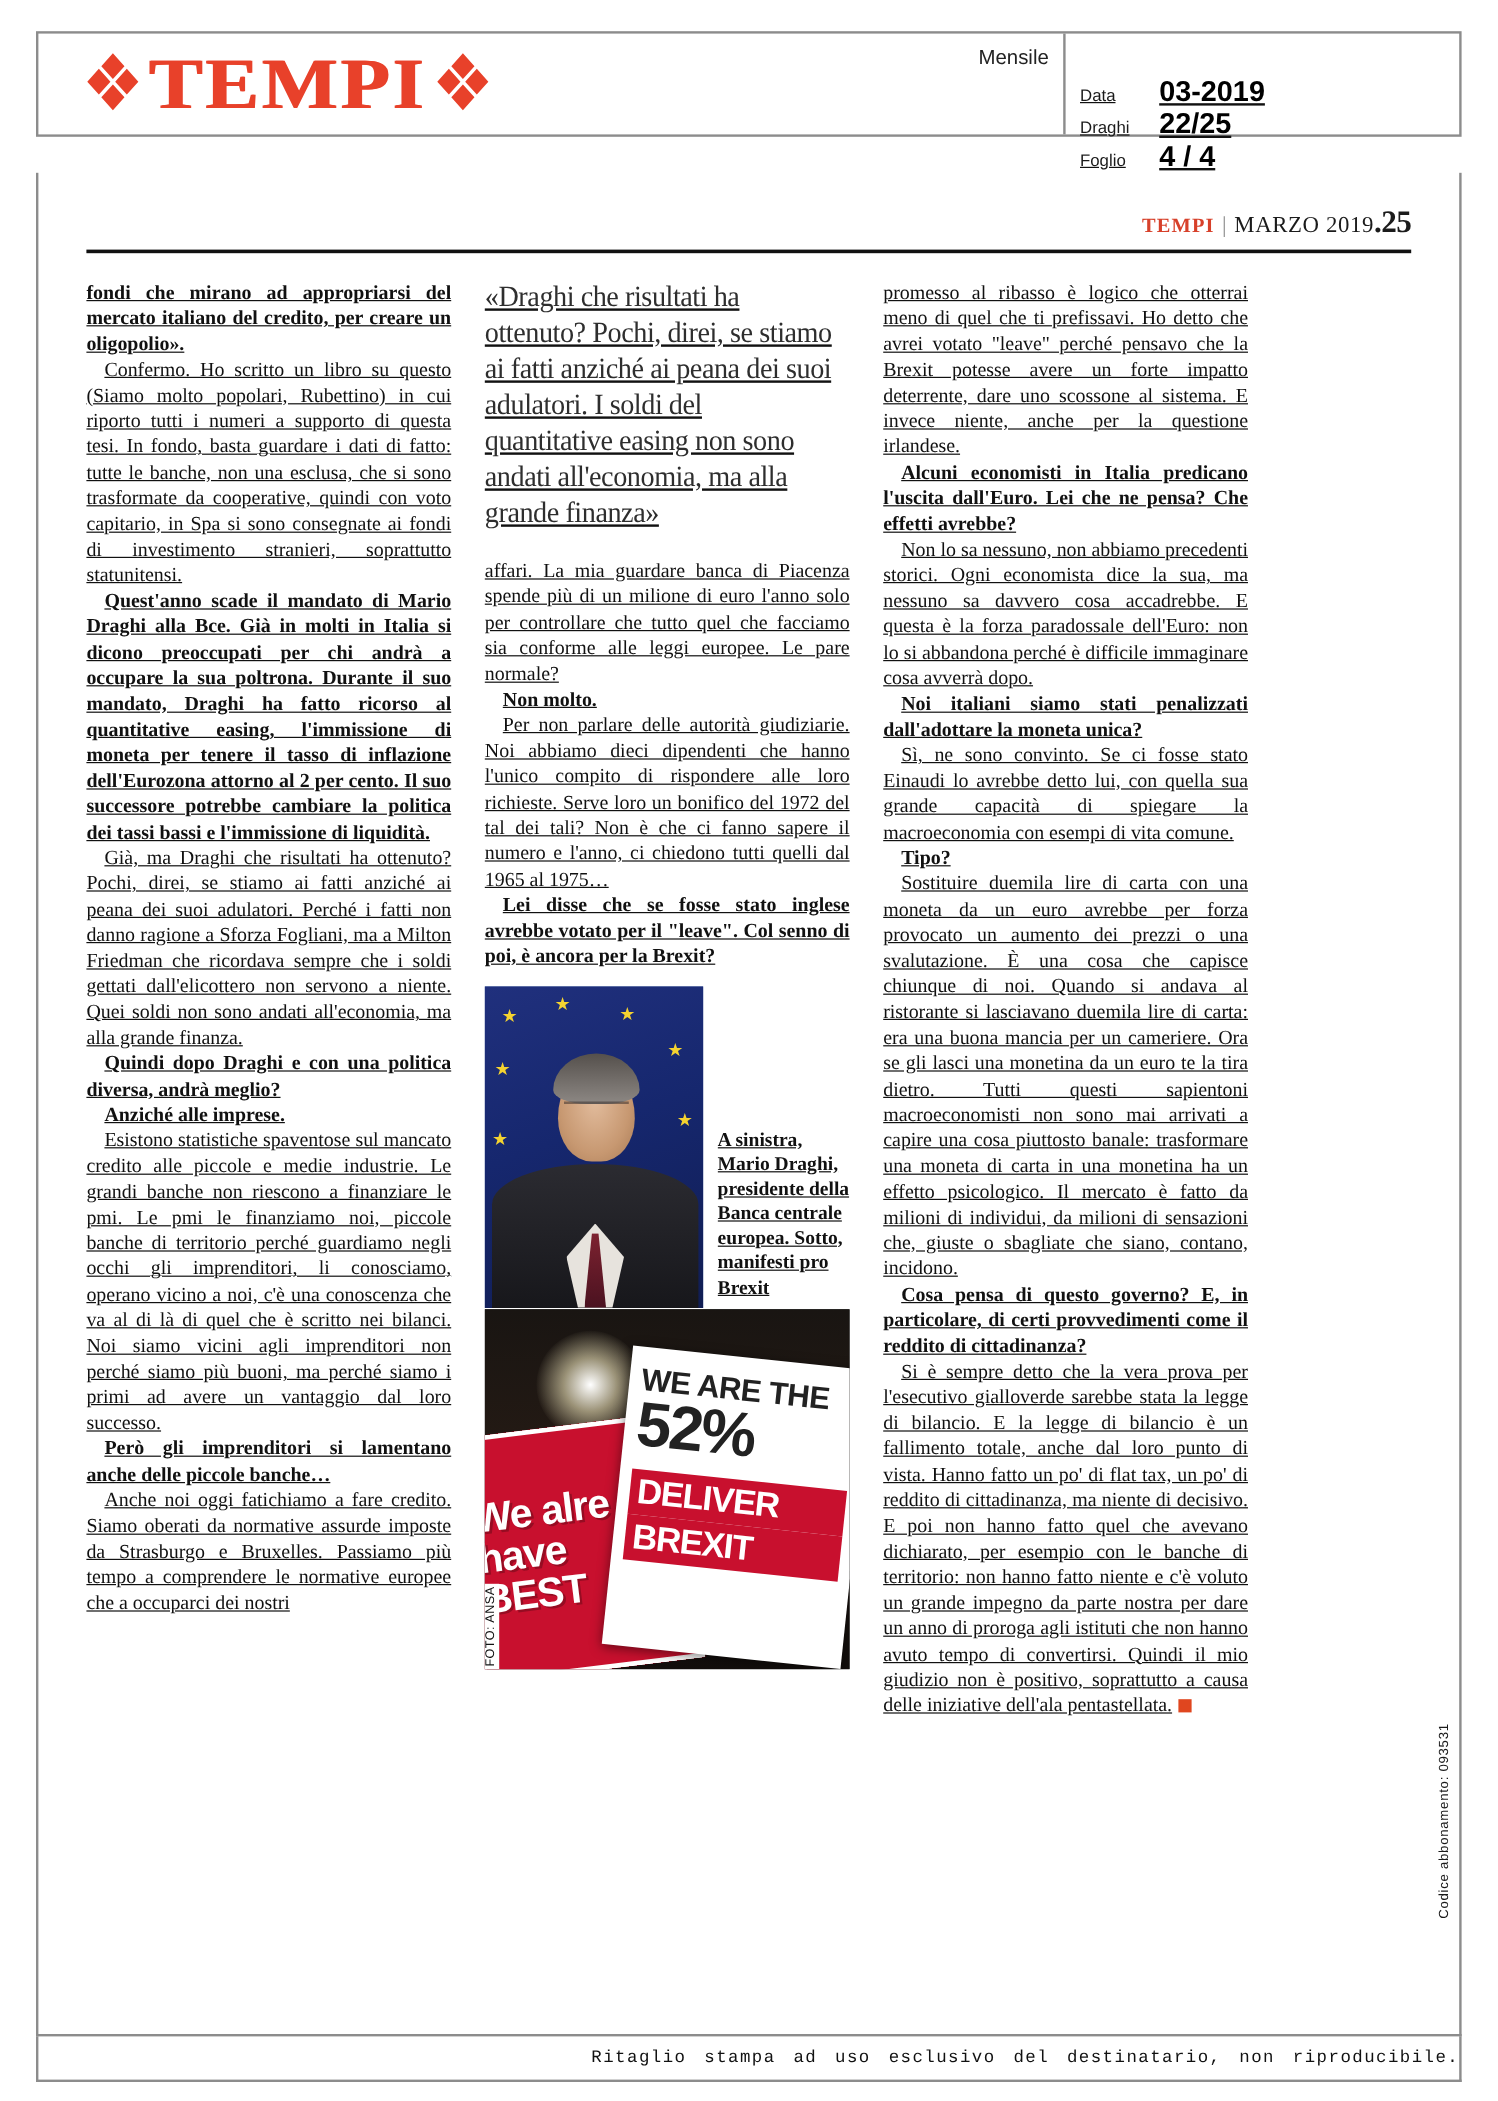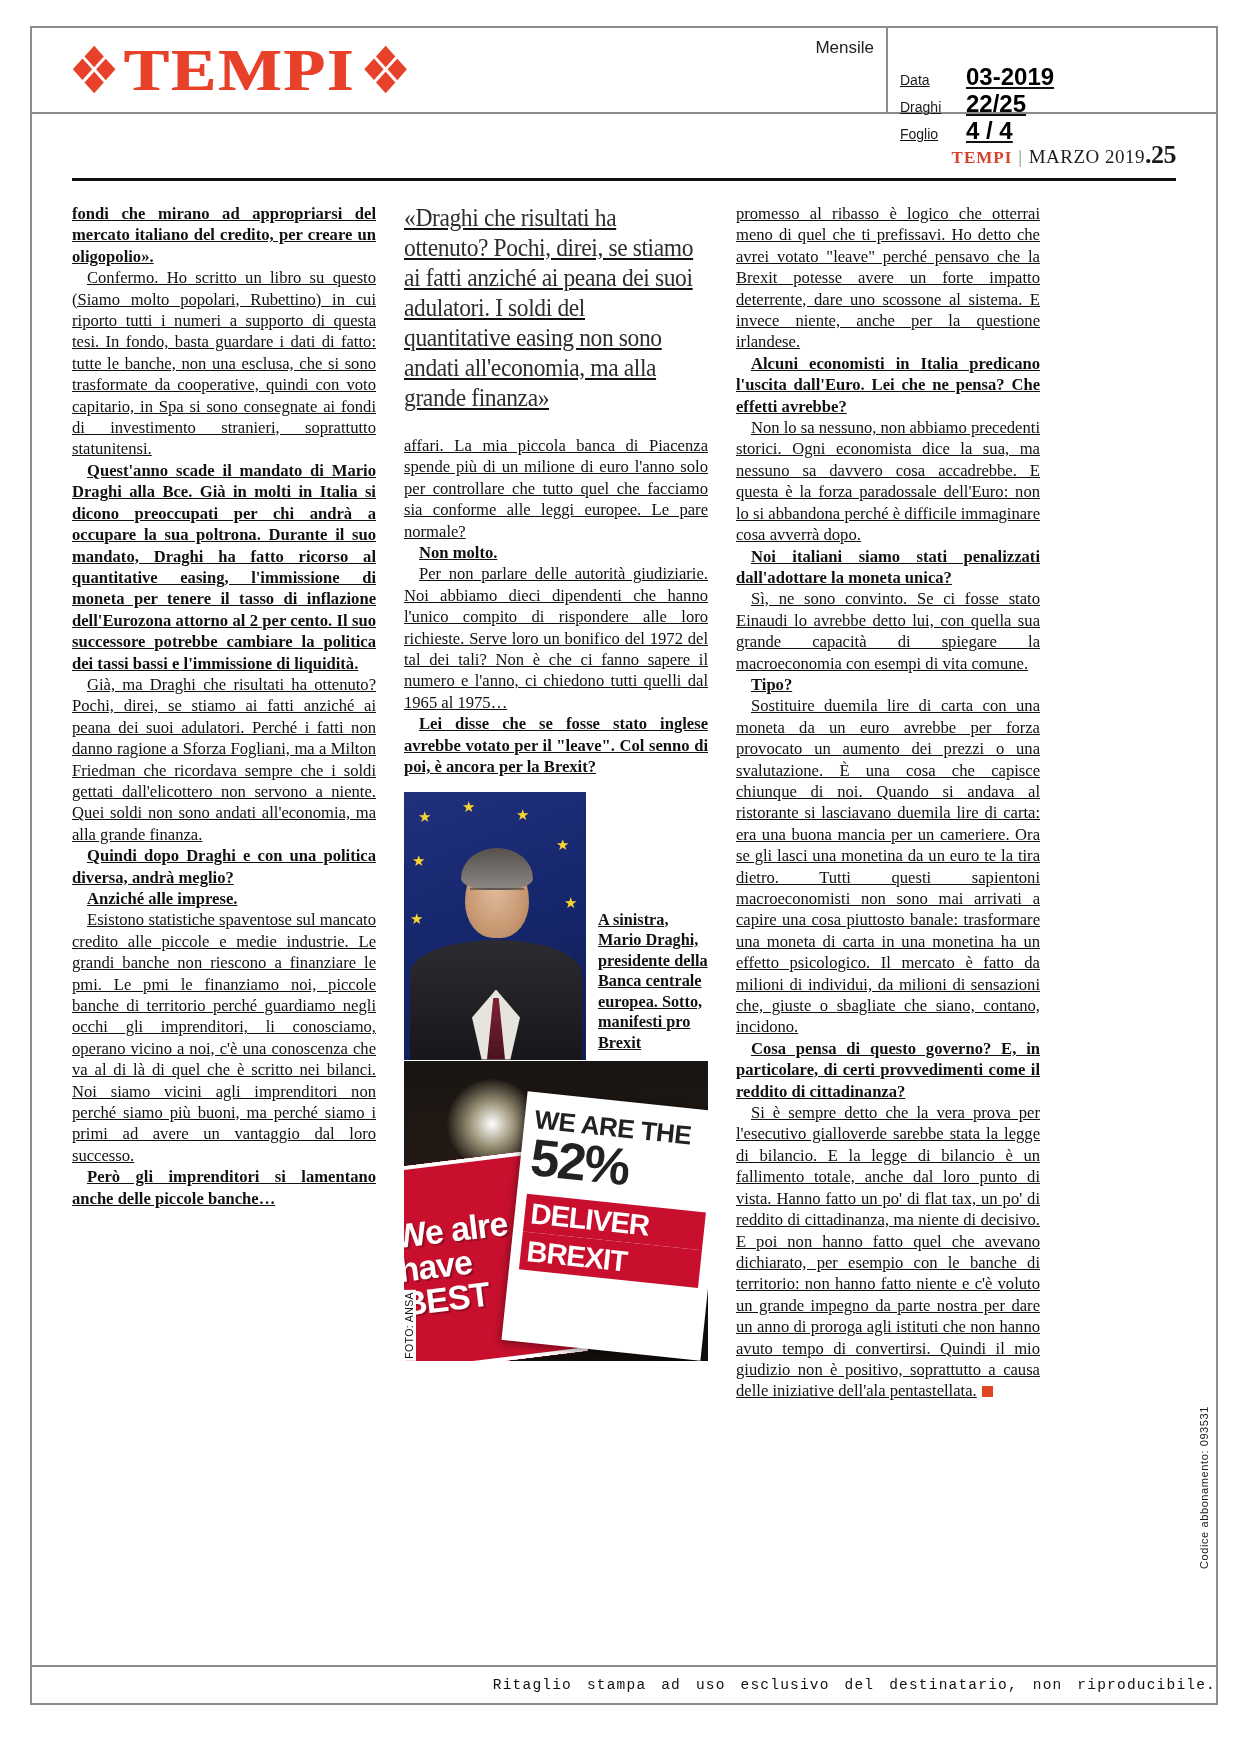--- a/index.html
+++ b/index.html
@@ -71,20 +71,21 @@
   }
 
   
   .article-frame{
     border:2px solid #8c8c8c;
     border-top:none;
     position:relative;
     height:1553px;
     box-sizing:border-box;
     padding:0;
+    margin-top:30px;
   }
   .article-inner{position:relative;padding:18px 34px 0 34px;height:100%;box-sizing:border-box;}
 
   .folio{
     text-align:right;
     padding-right:6px;
     padding-top:8px;
     font-family:"Liberation Serif",serif;
     font-size:19px;
     color:#1b1b1b;
@@ -286,26 +287,27 @@
 
         <div class="col">
           <p class="lead">fondi che mirano ad appropriarsi del mercato italiano del credito, per creare un oligopolio».</p>
           <p class="ind">Confermo. Ho scritto un libro su questo (Siamo molto popolari, Rubettino) in cui riporto tutti i numeri a supporto di questa tesi. In fondo, basta guardare i dati di fatto: tutte le banche, non una esclusa, che si sono trasformate da cooperative, quindi con voto capitario, in Spa si sono consegnate ai fondi di investimento stranieri, soprattutto statunitensi.</p>
           <p class="q">Quest'anno scade il mandato di Mario Draghi alla Bce. Già in molti in Italia si dicono preoccupati per chi andrà a occupare la sua poltrona. Durante il suo mandato, Draghi ha fatto ricorso al quantitative easing, l'immissione di moneta per tenere il tasso di inflazione dell'Eurozona attorno al 2 per cento. Il suo successore potrebbe cambiare la politica dei tassi bassi e l'immissione di liquidità.</p>
           <p class="ind">Già, ma Draghi che risultati ha ottenuto? Pochi, direi, se stiamo ai fatti anziché ai peana dei suoi adulatori. Perché i fatti non danno ragione a Sforza Fogliani, ma a Milton Friedman che ricordava sempre che i soldi gettati dall'elicottero non servono a niente. Quei soldi non sono andati all'economia, ma alla grande finanza.</p>
           <p class="q">Quindi dopo Draghi e con una politica diversa, andrà meglio?</p>
           <p class="q">Anziché alle imprese.</p>
           <p class="ind">Esistono statistiche spaventose sul mancato credito alle piccole e medie industrie. Le grandi banche non riescono a finanziare le pmi. Le pmi le finanziamo noi, piccole banche di territorio perché guardiamo negli occhi gli imprenditori, li conosciamo, operano vicino a noi, c'è una conoscenza che va al di là di quel che è scritto nei bilanci. Noi siamo vicini agli imprenditori non perché siamo più buoni, ma perché siamo i primi ad avere un vantaggio dal loro successo.</p>
           <p class="q">Però gli imprenditori si lamentano anche delle piccole banche…</p>
+          <p class="ind">Anche noi oggi fatichiamo a fare credito. Siamo oberati da normative assurde imposte da Strasburgo e Bruxelles. Passiamo più tempo a comprendere le normative europee che a occuparci dei nostri</p>
         </div>
 
         <div class="col">
           <div class="pullquote">«Draghi che risultati ha ottenuto? Pochi, direi, se stiamo ai fatti anziché ai peana dei suoi adulatori. I soldi del quantitative easing non sono andati all'economia, ma alla grande finanza»</div>
 
-          <p>affari. La mia piccola banca di Piacenza spende più di un milione di euro l'anno solo per controllare che tutto quel che facciamo sia conforme alle leggi europee. Le pare normale?</p>
+          <p>affari. La mia guardare banca di Piacenza spende più di un milione di euro l'anno solo per controllare che tutto quel che facciamo sia conforme alle leggi europee. Le pare normale?</p>
           <p class="q">Non molto.</p>
           <p class="ind">Per non parlare delle autorità giudiziarie. Noi abbiamo dieci dipendenti che hanno l'unico compito di rispondere alle loro richieste. Serve loro un bonifico del 1972 del tal dei tali? Non è che ci fanno sapere il numero e l'anno, ci chiedono tutti quelli dal 1965 al 1975…</p>
           <p class="q">Lei disse che se fosse stato inglese avrebbe votato per il "leave". Col senno di poi, è ancora per la Brexit?</p>
 
           <div class="photo-block">
             <div class="photo-draghi">
               <div class="eu-bg"></div>
               <span class="star" style="left:14px;top:18px;">★</span>
               <span class="star" style="left:58px;top:8px;">★</span>
               <span class="star" style="left:112px;top:16px;">★</span>

